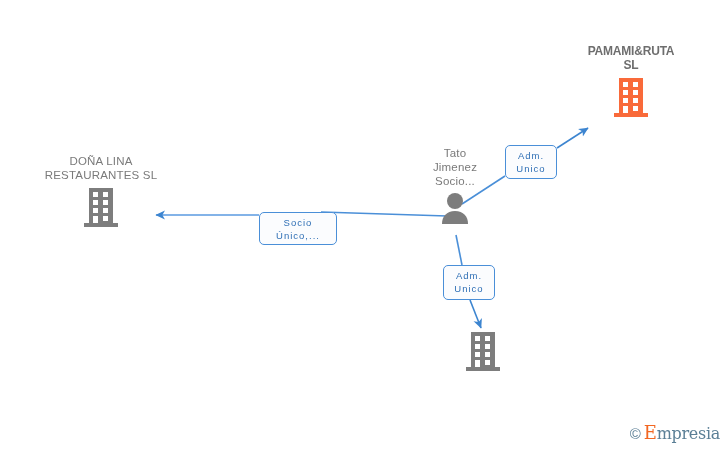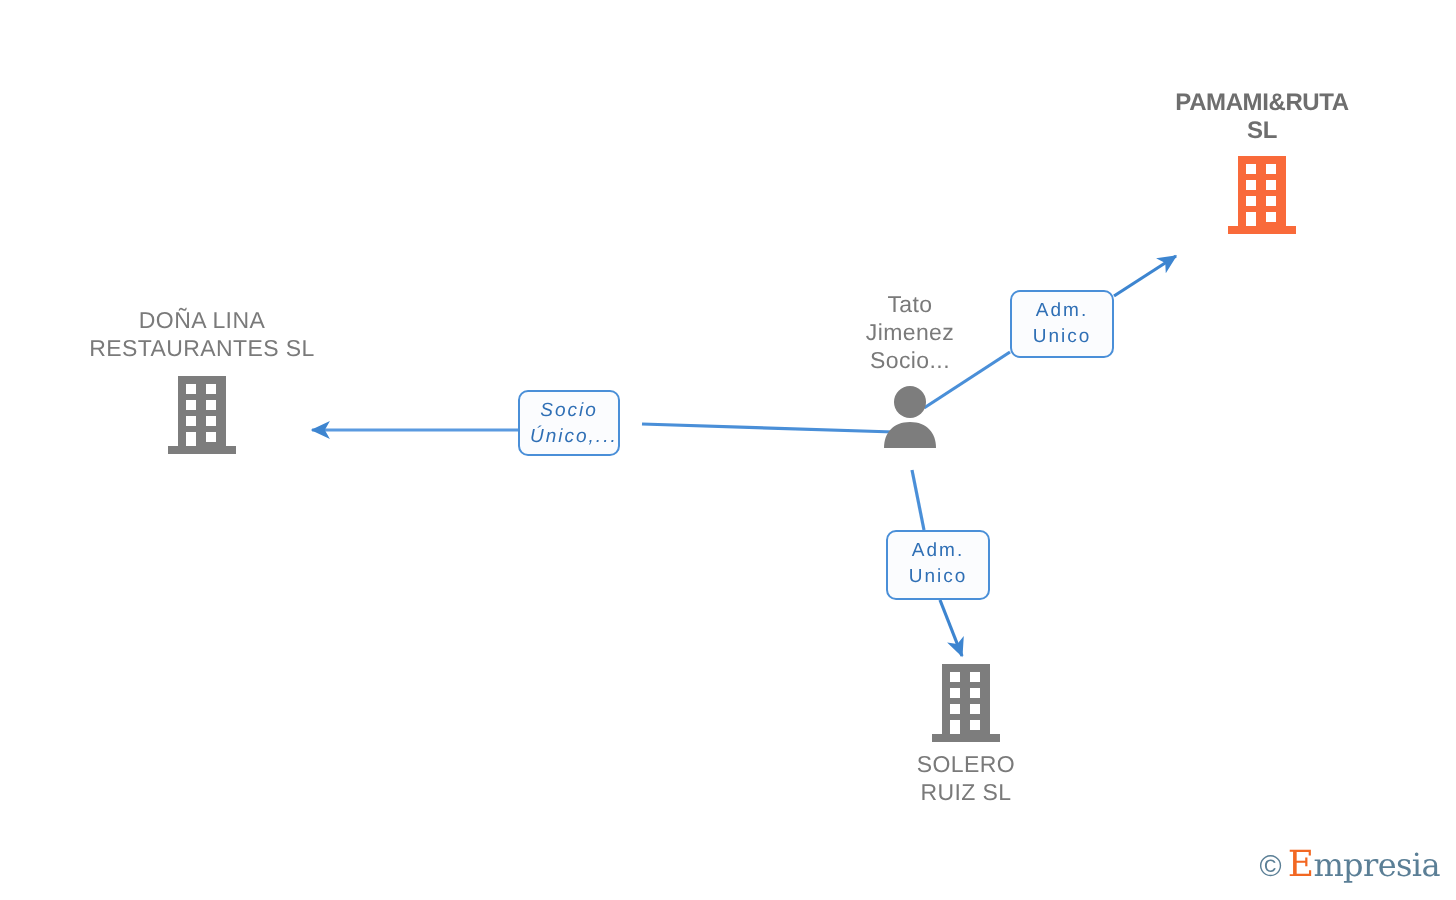--- a/index.html
+++ b/index.html
@@ -176,25 +176,23 @@
       <rect x="0" y="37" width="34" height="4" fill="#7d7d7d"></rect>
       <rect x="9" y="6" width="5" height="5" fill="#ffffff"></rect>
       <rect x="19" y="6" width="5" height="5" fill="#ffffff"></rect>
       <rect x="9" y="14" width="5" height="5" fill="#ffffff"></rect>
       <rect x="19" y="14" width="5" height="5" fill="#ffffff"></rect>
       <rect x="9" y="22" width="5" height="5" fill="#ffffff"></rect>
       <rect x="19" y="22" width="5" height="5" fill="#ffffff"></rect>
       <rect x="9" y="30" width="5" height="7" fill="#ffffff"></rect>
       <rect x="19" y="30" width="5" height="5" fill="#ffffff"></rect>
     </svg>
-    <div class="node-label">SOLERO
-RUIZ SL</div>
-  </div>
-
-  <div class="rel-box" style="left:259px; top:195px; width:51px; height:33px;font-style:italic;">Socio
+  </div>
+
+  <div class="rel-box" style="left:259px; top:212px; width:78px; height:33px;">Socio
 Único,...</div>
 
   <div class="rel-box" style="left:505px; top:145px; width:52px; height:34px;">Adm.
 Unico</div>
 
   <div class="rel-box" style="left:443px; top:265px; width:52px; height:35px;">Adm.
 Unico</div>
 
   <div id="watermark">
     <span class="wm-c">©</span>

